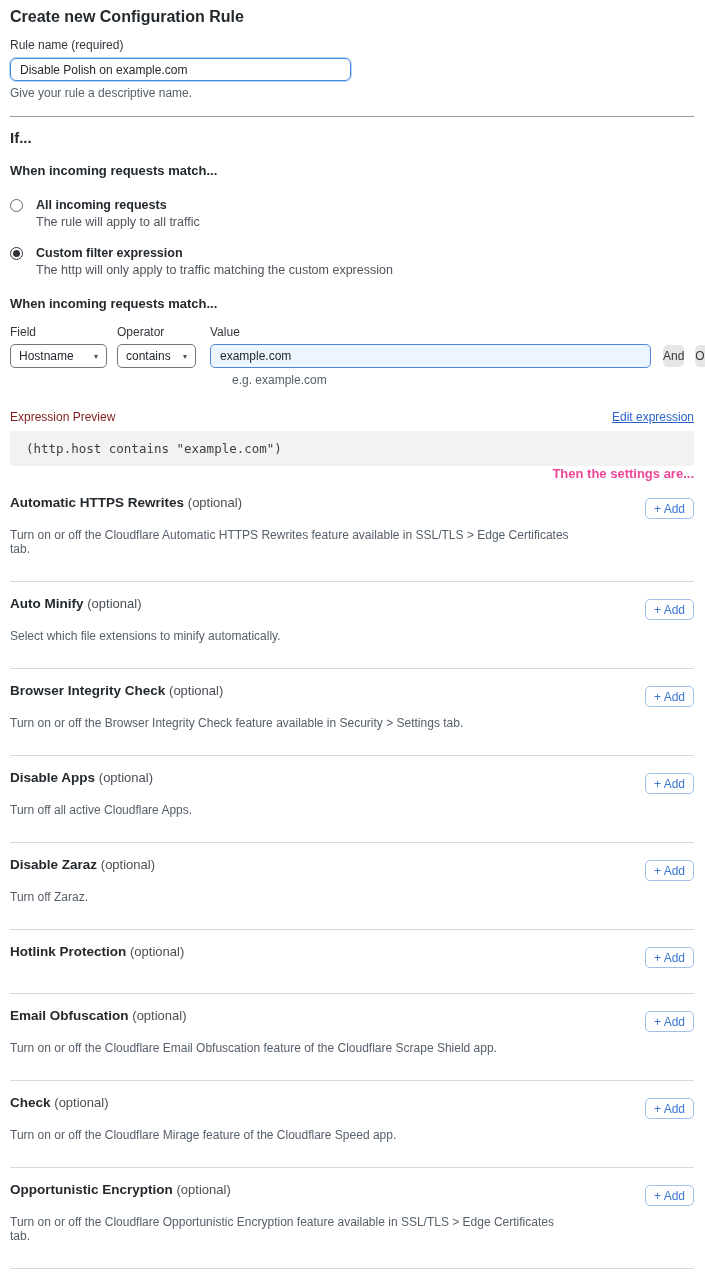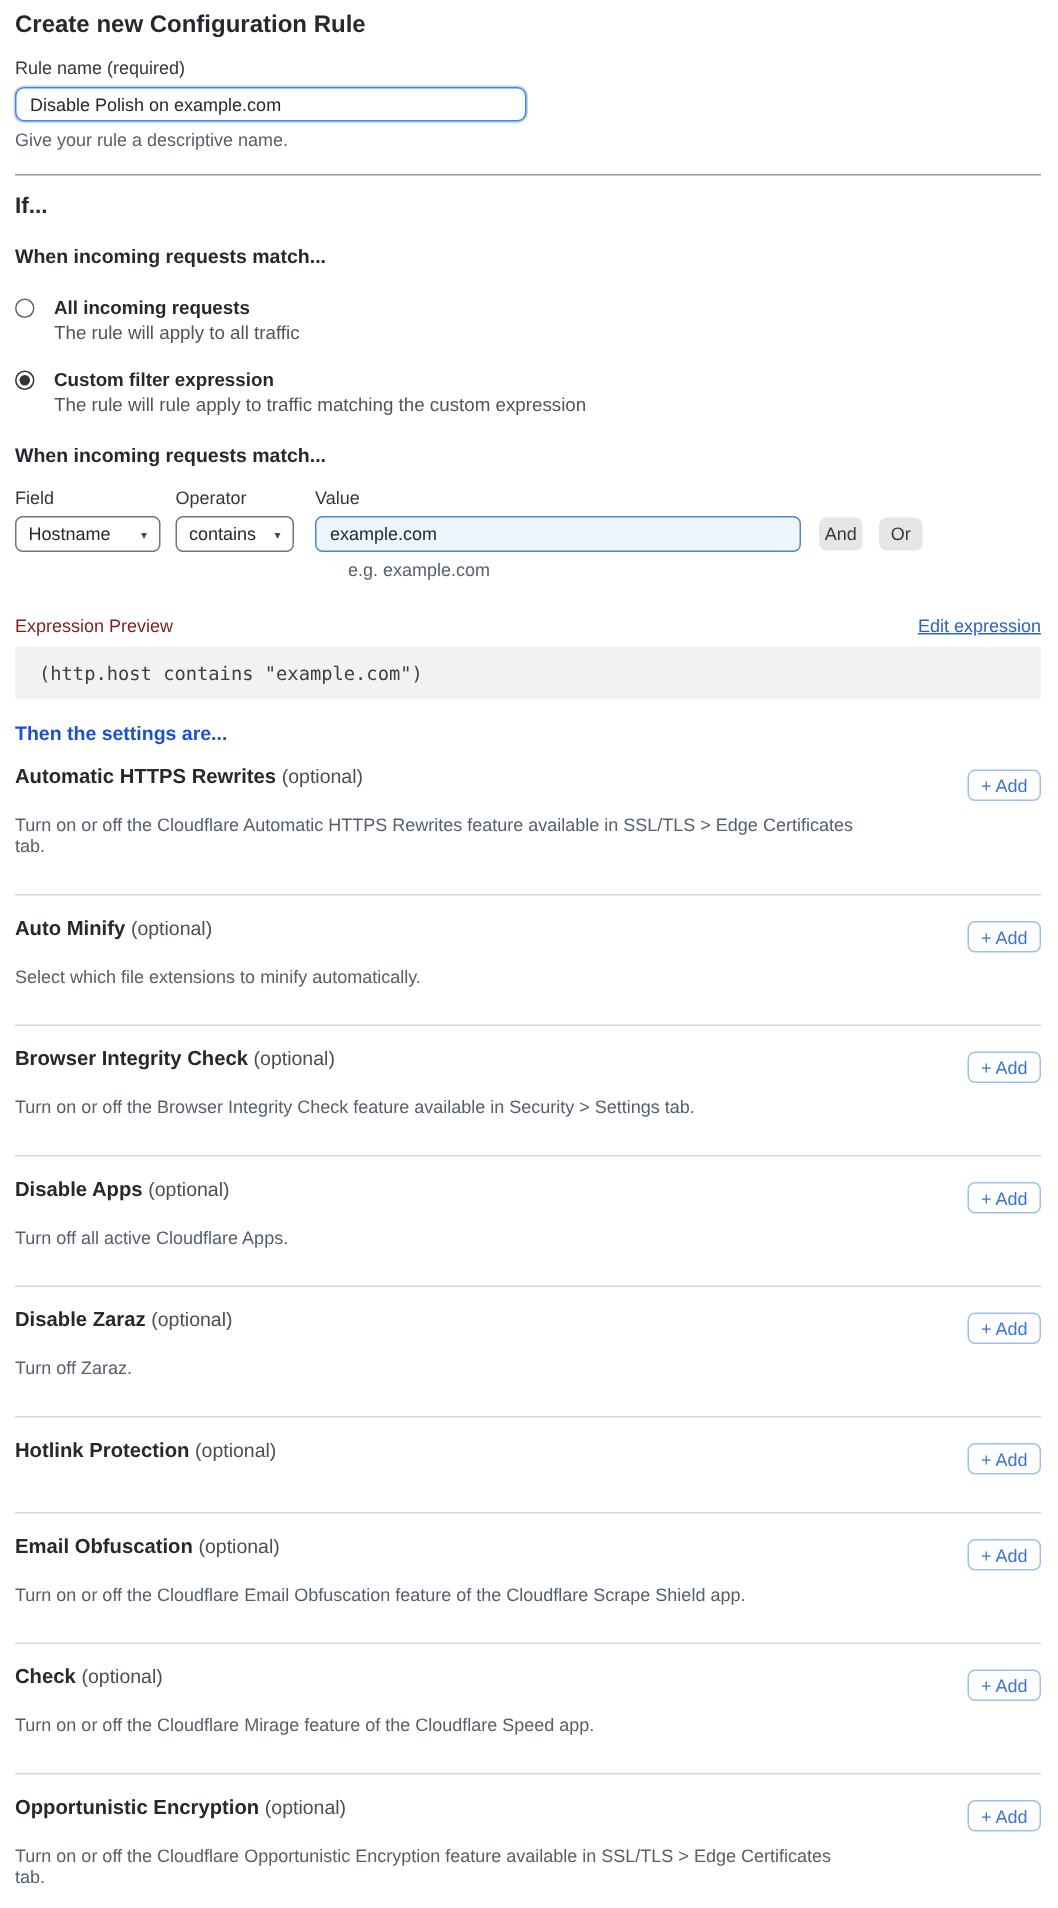--- a/index.html
+++ b/index.html
@@ -53,21 +53,21 @@
   .select-box {
     height: 24px; border: 1px solid #70757b; border-radius: 5px; background: #fff;
     display: flex; align-items: center; justify-content: space-between;
     padding: 0 8px; font-size: 12px; color: #24292e; cursor: pointer;
   }
   .select-box .caret { font-size: 8px; color: #4a4f55; margin-left: 8px; }
   .field-select { width: 97px; }
   .operator-col { margin-left: 10px; }
   .value-col { margin-left: 14px; }
   .value-input {
-    width: 324px; height: 24px;
+    width: 441px; height: 24px;
     background: #edf5ff; border: 1px solid #4e87d6; border-radius: 5px;
     padding: 0 9px; font-size: 12px; color: #24292e; font-family: inherit;
   }
   .conj-button {
     height: 22px; width: 29px; margin-left: 12px; margin-bottom: 1px;
     background: #e6e6e6; border: 0; border-radius: 5px;
     font-size: 12px; color: #36393a; font-family: inherit; cursor: pointer;
   }
   .conj-button.or { margin-left: 11px; }
   .value-hint { font-size: 12px; color: #56606b; margin-top: 5px; margin-left: 222px; }
@@ -76,21 +76,21 @@
   .preview-row { display: flex; justify-content: space-between; align-items: baseline; margin-top: 23px; }
   .preview-label { font-size: 12px; color: #7f1d1d; }
   .edit-link { font-size: 12px; color: #2b62c9; text-decoration: underline; cursor: pointer; }
   .preview-box {
     margin-top: 7px; background: #f2f2f2; border-radius: 2px;
     padding: 10px 16px;
     font-family: "DejaVu Sans Mono", "Liberation Mono", monospace;
     font-size: 12.5px; color: #3c4045;
   }
 
-  .then-heading { font-size: 13px; font-weight: 700; margin-top: 15px; color: #1d4ed8; }
+  .then-heading { font-size: 13px; font-weight: 700; color: #ec4899; text-align: right; }
 
   
   .setting-item { padding: 14px 0 25px; border-bottom: 1px solid #d8d8d8; }
   .setting-head { display: flex; justify-content: space-between; align-items: flex-start; }
   .setting-title { font-size: 13.5px; color: #24292e; }
   .setting-title .name { font-weight: 700; }
   .setting-title .optional { font-weight: 400; color: #4a4f55; font-size: 13px; }
   .setting-desc { font-size: 12px; color: #56606b; margin-top: 9px; max-width: 560px; }
   .add-button {
     flex: 0 0 auto; min-width: 47px; height: 21px; margin-top: 3px;
@@ -120,21 +120,21 @@
     <span class="radio-texts">
       <div class="radio-label">All incoming requests</div>
       <div class="radio-desc">The rule will apply to all traffic</div>
     </span>
   </div>
 
   <div class="radio-option" style="margin-top:17px">
     <span class="radio-circle selected"></span>
     <span class="radio-texts">
       <div class="radio-label">Custom filter expression</div>
-      <div class="radio-desc">The rule will rule apply to traffic matching the custom expression</div>
+      <div class="radio-desc">The http will only apply to traffic matching the custom expression</div>
     </span>
   </div>
 
   <div class="match-label" style="margin-top:19px">When incoming requests match...</div>
 
   <div class="builder-row">
     <div class="builder-col">
       <div class="col-label">Field</div>
       <div class="select-box field-select">
         <span>Hostname</span>

